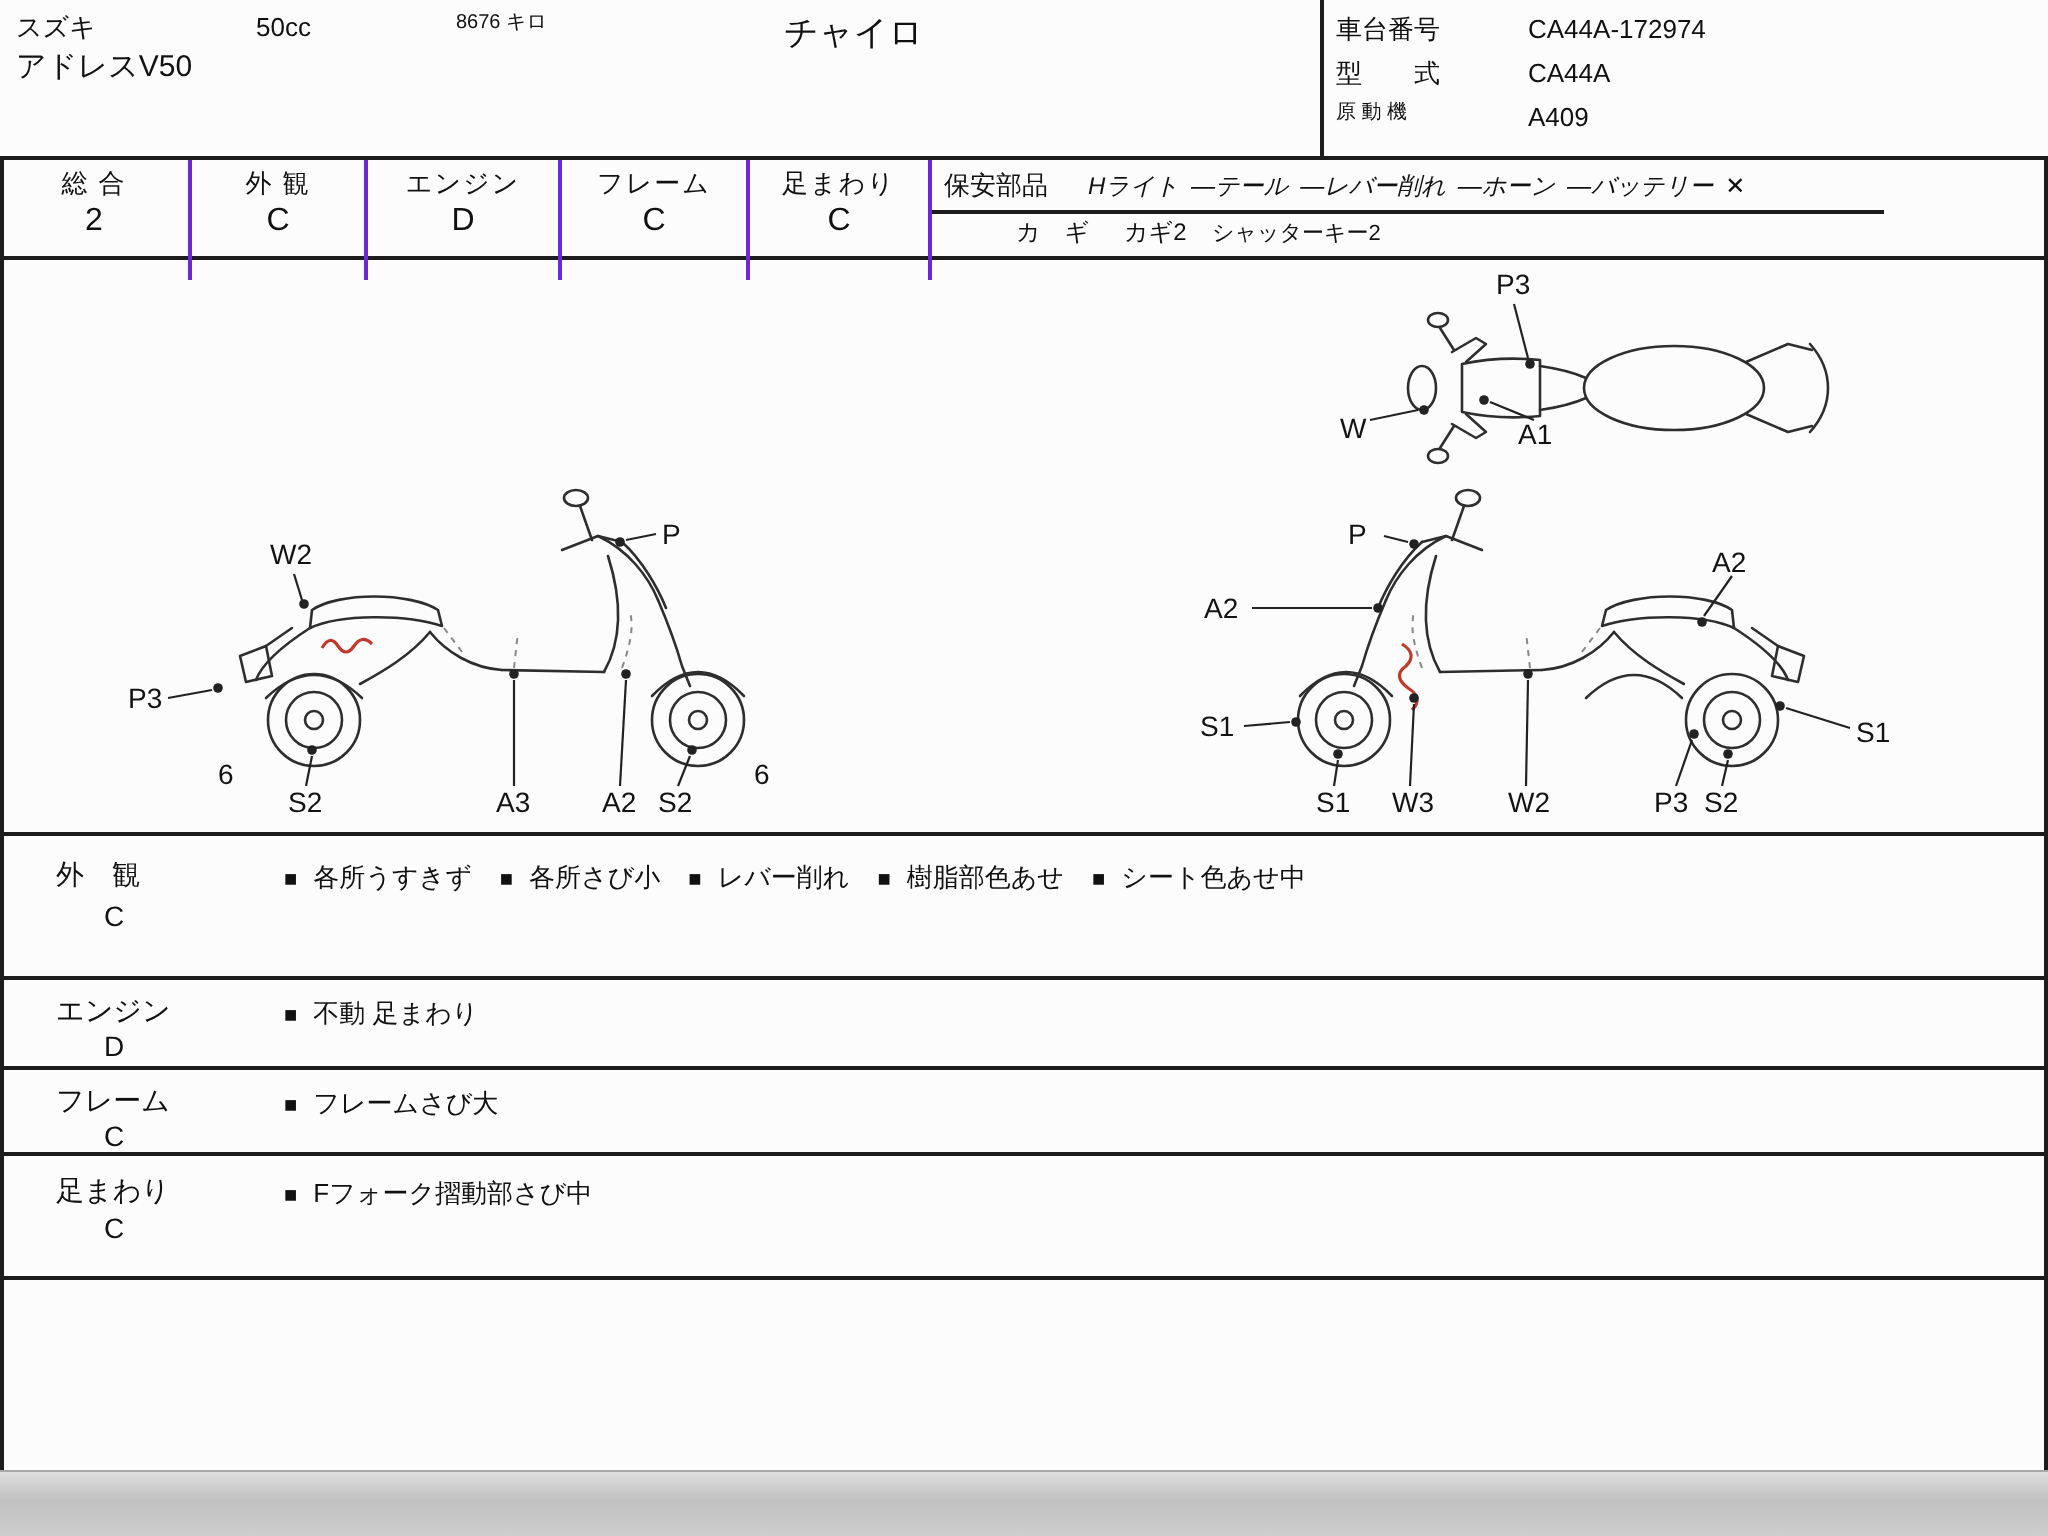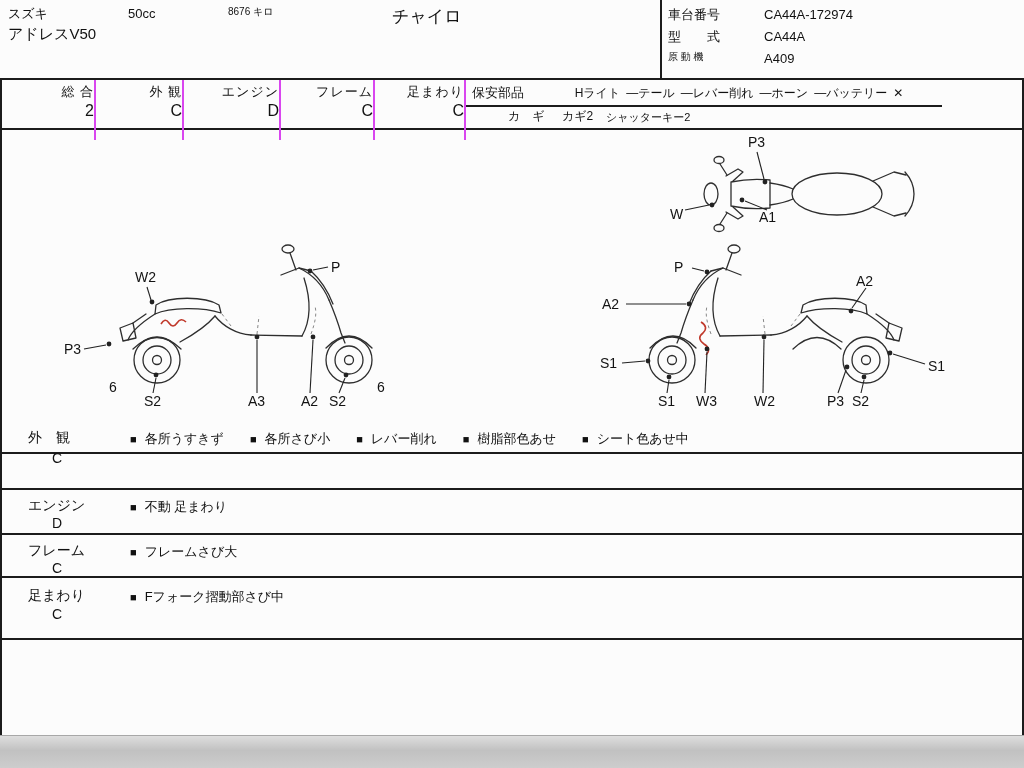--- a/index.html
+++ b/index.html
@@ -7,40 +7,40 @@
   body { background:#ffffff; font-family:"Liberation Sans","DejaVu Sans",sans-serif; color:#111; }
   .sheet { position:relative; width:1024px; height:768px; background:#fcfcfc; overflow:hidden; }
   .t { position:absolute; white-space:nowrap; line-height:1.25; }
   .vline { position:absolute; width:2px; background:#1c1c1c; }
 
   .side-borders { position:absolute; top:78px; left:0; width:1024px; height:657px;
                   border-left:2px solid #1c1c1c; border-right:2px solid #1c1c1c; pointer-events:none; }
 
   .ratings { position:absolute; top:78px; left:0; width:1024px; height:52px;
              border-top:2px solid #1c1c1c; border-bottom:2px solid #1c1c1c; }
-  .rcell { position:absolute; top:0; height:60px; border-right:2px solid #d946ef; text-align:right; }
+  .rcell { position:absolute; top:0; height:60px; border-right:2px solid #6d28d9; text-align:center; }
   .rlabel { margin-top:3px; font-size:13px; letter-spacing:1px; }
   .rvalue { margin-top:1px; font-size:16px; }
 
   .safety { position:absolute; left:466px; top:0; width:476px; height:48px; }
   .s-label { position:absolute; left:6px; top:4px; font-size:13px; }
   .s-items { position:absolute; left:78px; right:8px; top:5px; display:flex;
-             justify-content:center; font-size:12px; white-space:nowrap; }
+             justify-content:flex-start; font-size:12px; white-space:nowrap;font-style:italic; }
   .s-item .status { margin-left:6px; }
   .status-x { font-weight:bold; }
   .s-div { position:absolute; left:0; right:0; top:25px; height:2px; background:#1c1c1c; }
 
-  .diagram-area { position:absolute; top:130px; left:0; width:1024px; height:324px;
+  .diagram-area { position:absolute; top:130px; left:0; width:1024px; height:288px;
                   border-bottom:2px solid #1c1c1c; }
 
   .note-row { position:absolute; left:0; width:1024px; border-bottom:2px solid #1c1c1c; }
   .note-row.last { border-bottom:none; }
   .note-label { position:absolute; left:28px; font-size:14px; white-space:nowrap; }
   .note-grade { position:absolute; left:52px; font-size:14px; }
-  .note-items { position:absolute; left:130px; font-size:13px; display:flex; gap:26px; white-space:nowrap; }
+  .note-items { position:absolute; left:142px; font-size:13px; display:flex; gap:14px; white-space:nowrap; }
   .note-item::before { content:"■"; margin-right:8px; font-size:11px; }
 
   .footer-strip { position:absolute; top:735px; left:0; width:1024px; height:33px;
                   border-top:1px solid #a8a8a8;
                   background:linear-gradient(180deg,#dedede 0%,#c1c1c1 45%,#cdcdcd 100%); }
   svg text { font-family:"Liberation Sans","DejaVu Sans",sans-serif; }
 </style>
 </head>
 <body>
 

